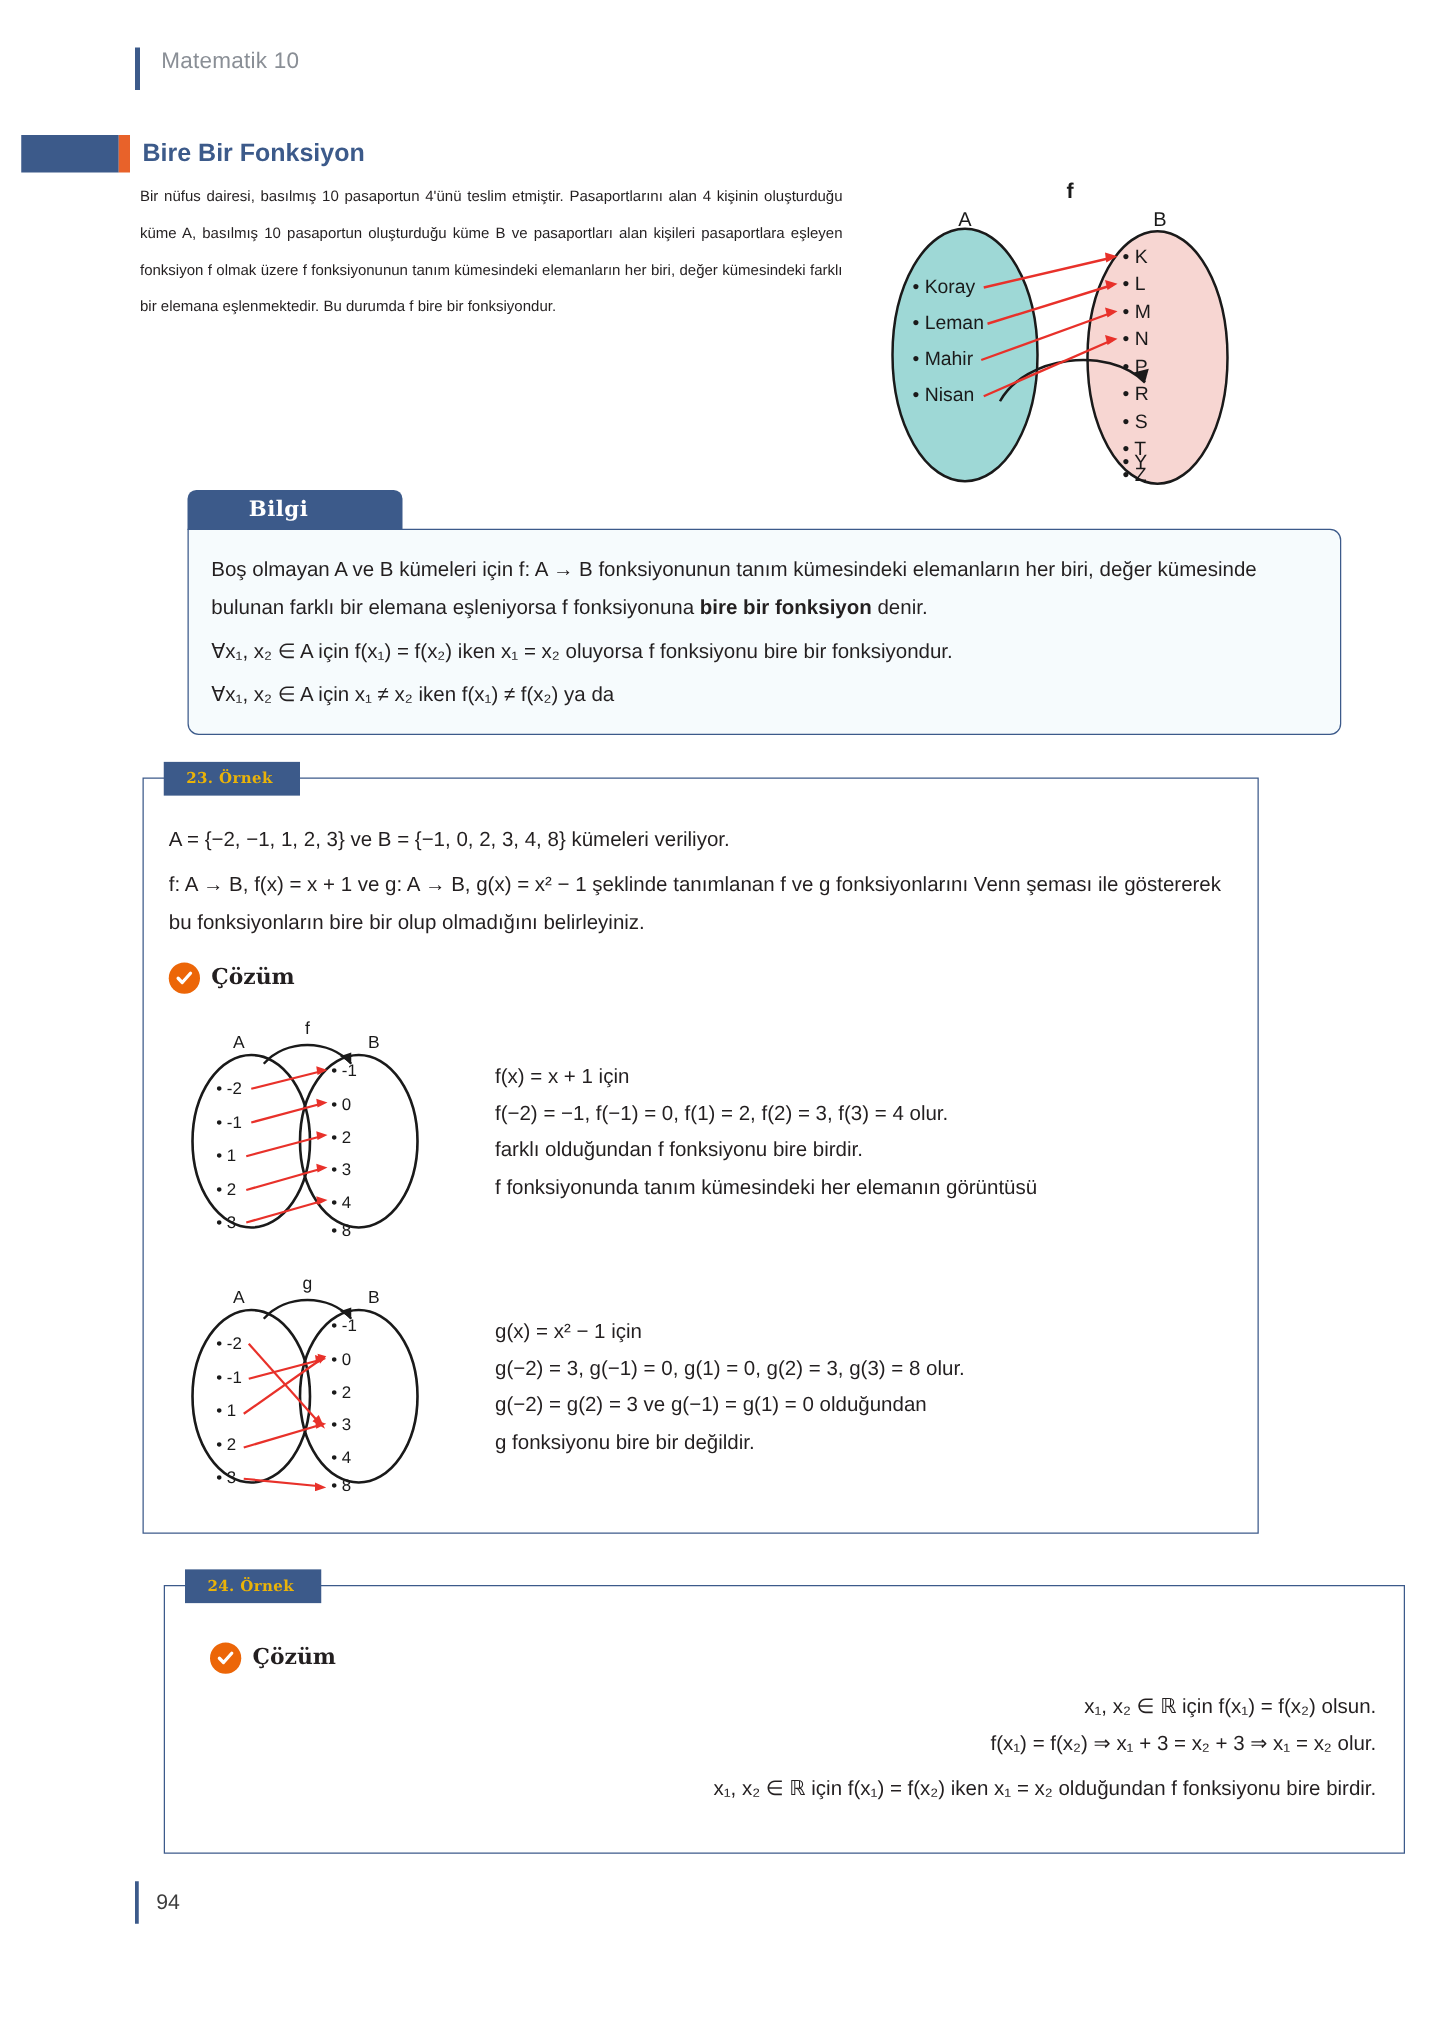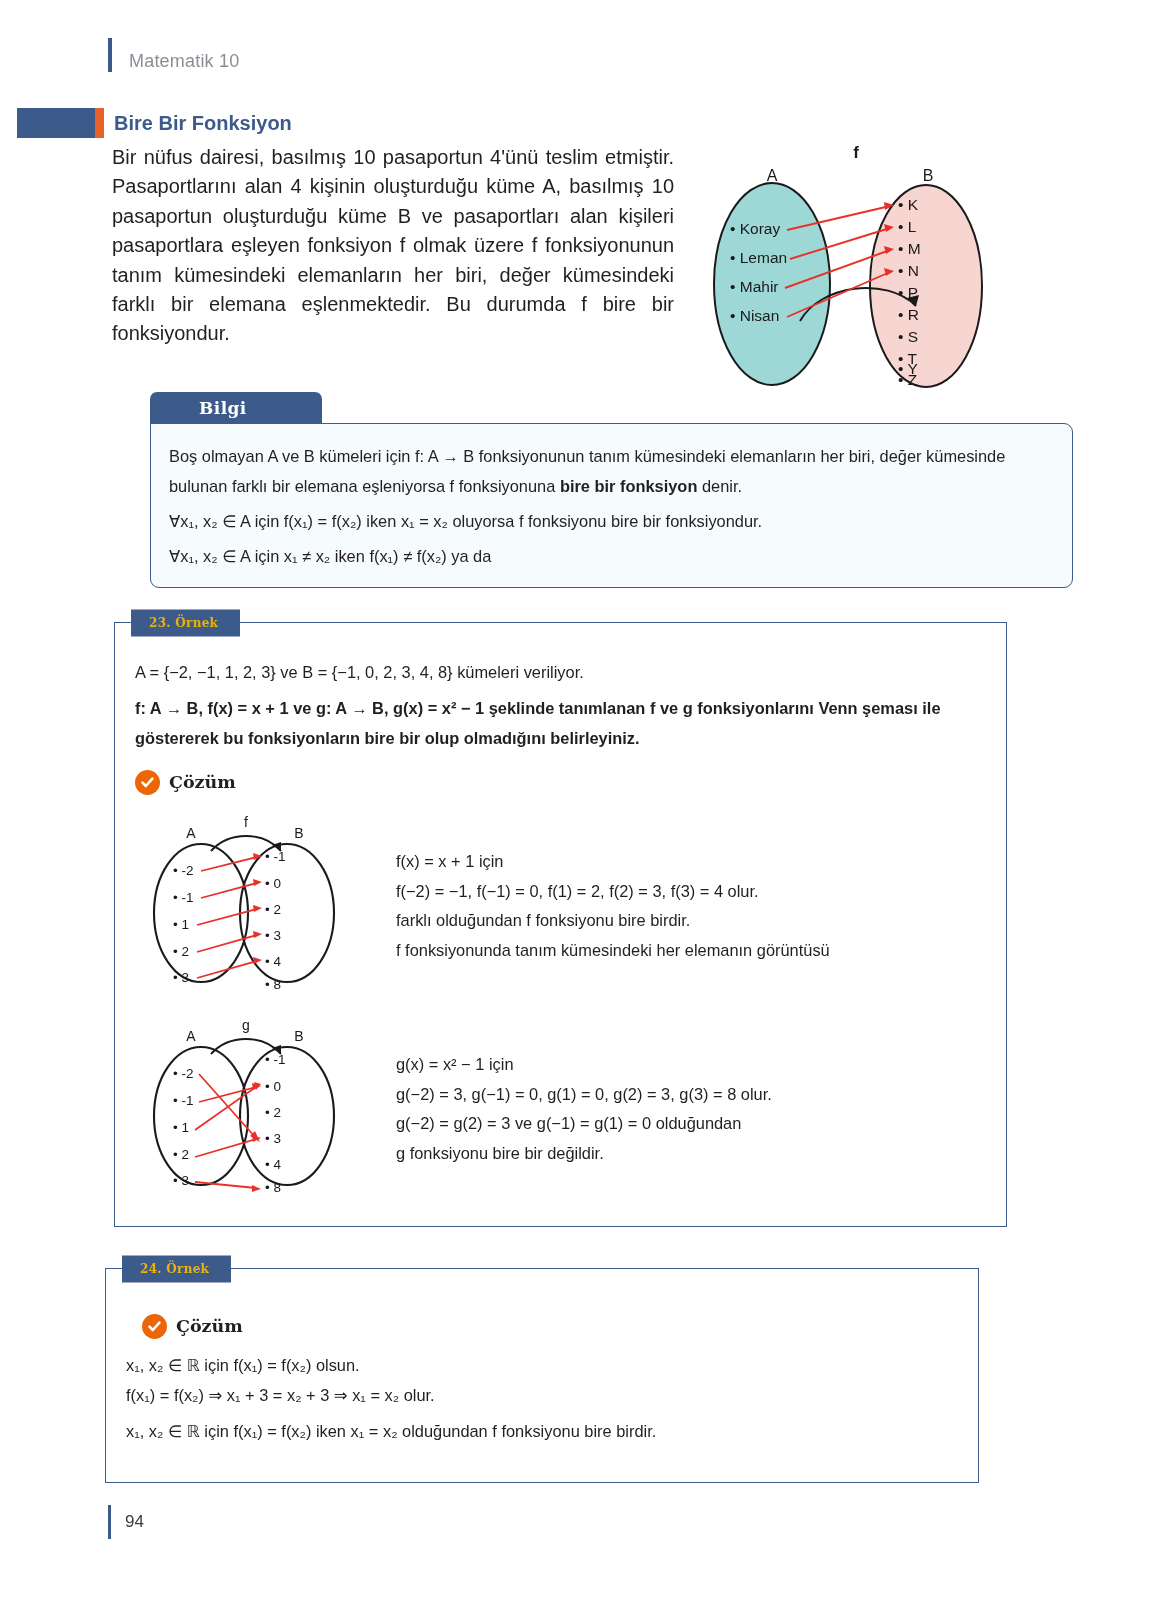--- a/index.html
+++ b/index.html
@@ -11,21 +11,21 @@
     font-family: "Liberation Sans", sans-serif;
     color: #231f20;
     position: relative;
     overflow: hidden;
   }
 
   
   .page-header {
     position: absolute;
     left: 108px; top: 38px;
-    display: flex; align-items: flex-end;
+    display: flex; align-items: flex-start;
   }
   .header-rule {
     width: 4px; height: 34px;
     background: #3c5a8a;
     margin-right: 17px;
   }
   .header-title {
     font-size: 18px;
     color: #8a8f96;
     letter-spacing: .2px;
@@ -53,21 +53,21 @@
     padding-left: 10px;
     line-height: 30px;
     white-space: nowrap;
   }
 
   
   .intro {
     position: absolute;
     left: 112px; top: 143px;
     width: 562px;
-    font-size: 20px;
+    font-size: 12px;
     line-height: 29.4px;
     text-align: justify;
   }
 
   
   .venn-top {
     position: absolute;
     left: 688px; top: 136px;
     width: 320px; height: 258px;
   }
@@ -123,21 +123,21 @@
     padding: 6px 22px 7px 18px;
     letter-spacing: .3px;
     white-space: nowrap;
   }
   .ornek-inner {
     padding: 34px 22px 18px 20px;
     font-size: 16.4px;
     line-height: 30px;
   }
   .ornek-inner p { margin: 0; }
-  .ornek-inner p.gap { margin-top: 6px; font-weight: bold; }
+  .ornek-inner p.gap { margin-top: 6px; }
 
   .cozum-row {
     display: flex; align-items: center;
     gap: 9px;
     margin-top: 14px;
   }
   .cozum-badge {
     width: 25px; height: 25px;
     border-radius: 50%;
     background: #ec6608;
@@ -361,21 +361,21 @@
       <div class="solution-text">
         <p>g(x) = x² − 1 için</p>
         <p>g(−2) = 3, g(−1) = 0, g(1) = 0, g(2) = 3, g(3) = 8 olur.</p>
         <p>g(−2) = g(2) = 3 ve g(−1) = g(1) = 0 olduğundan</p>
         <p>g fonksiyonu bire bir değildir.</p>
       </div>
     </div>
   </div>
 </div>
 
-<div class="ornek-box" style="left:105px; top:1268px; width:874px; height:215px;">
+<div class="ornek-box" style="left:131px; top:1268px; width:993px; height:215px;text-align:right;">
   <div class="ornek-tab">24. Örnek</div>
   <div class="ornek-inner" style="padding-top:32px;">
 
     <div class="cozum-row" style="margin-top:10px; margin-left:16px;">
       <div class="cozum-badge">
         <svg width="15" height="15" viewBox="0 0 15 15">
             <path d="M2.5 7.6 L5.8 11 L12.4 3.6" fill="none" stroke="#ffffff" stroke-width="2.6" stroke-linecap="round" stroke-linejoin="round"></path>
           </svg>
       </div>
       <div class="cozum-label">Çözüm</div>

